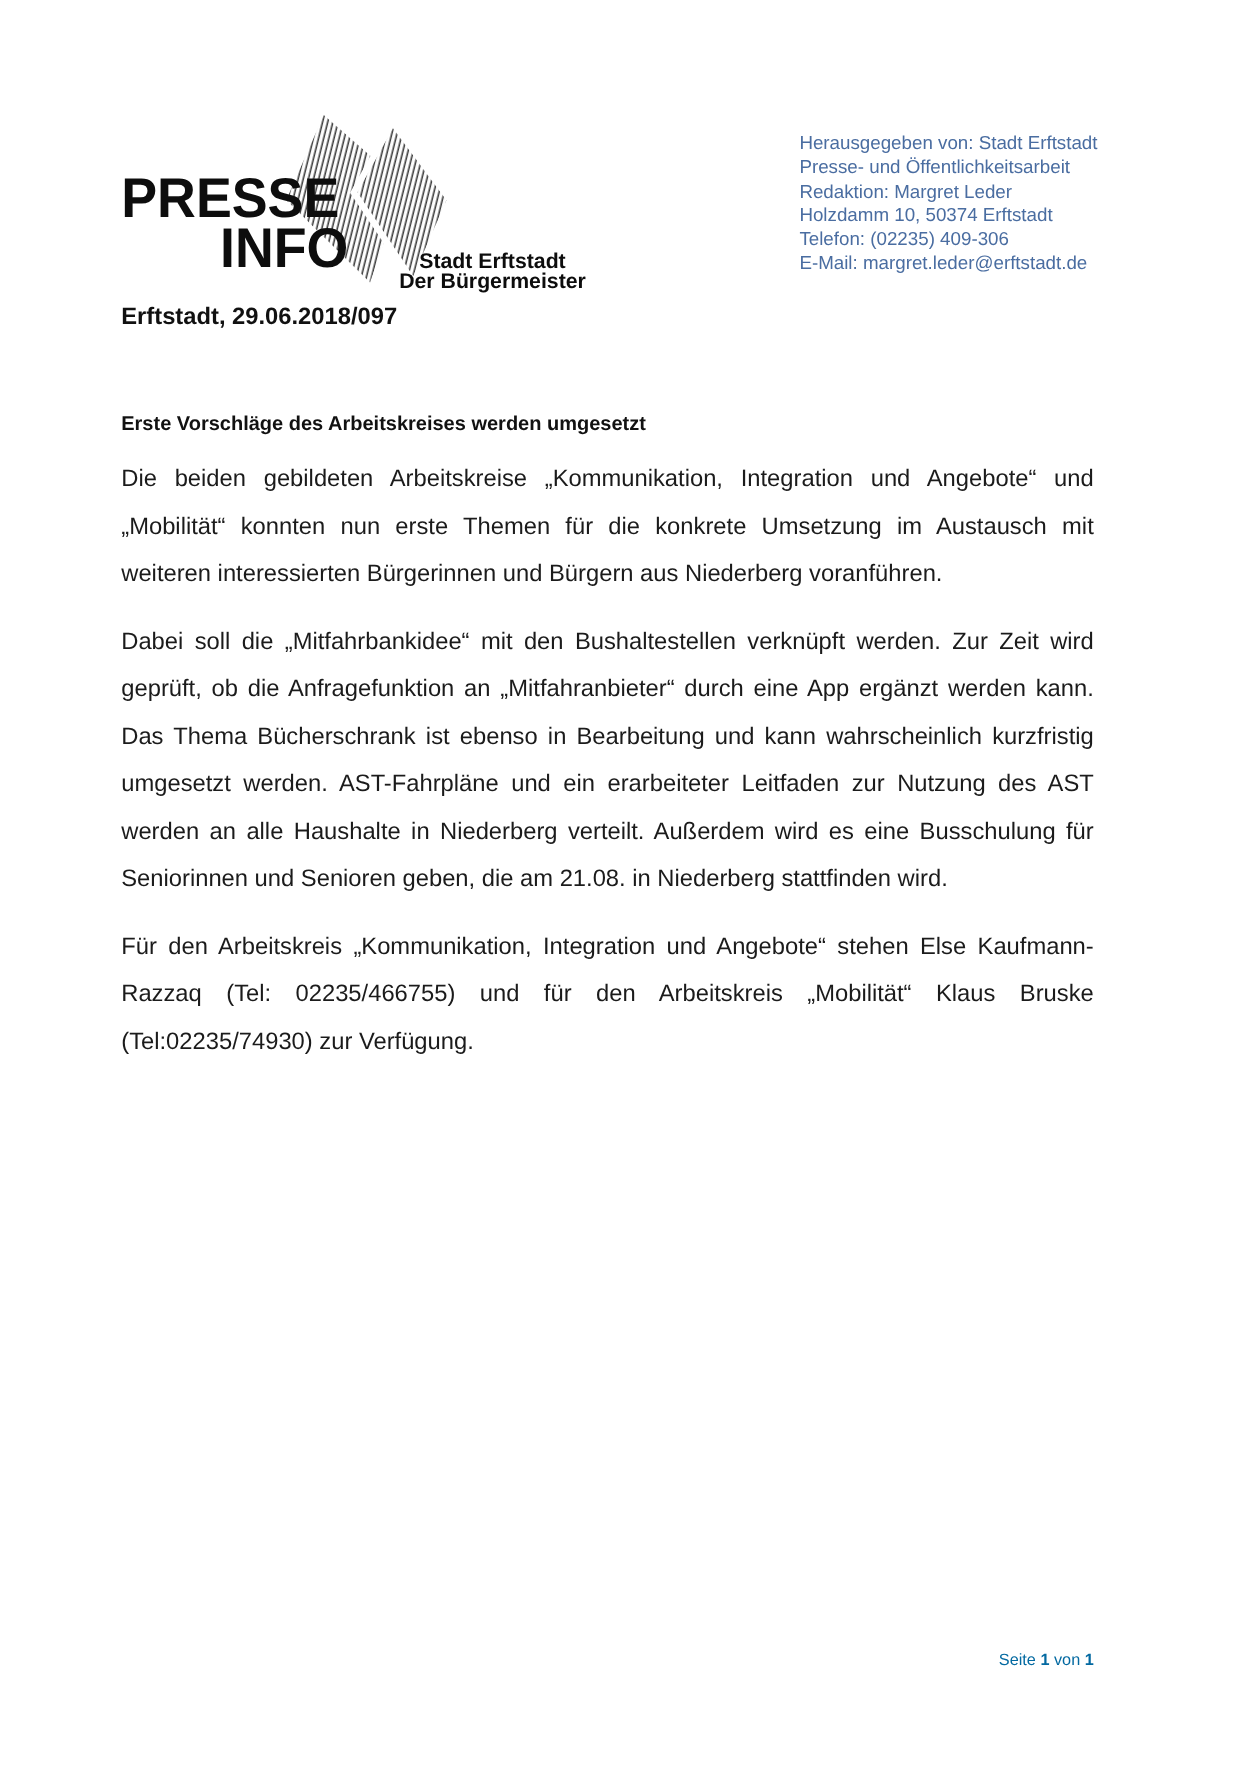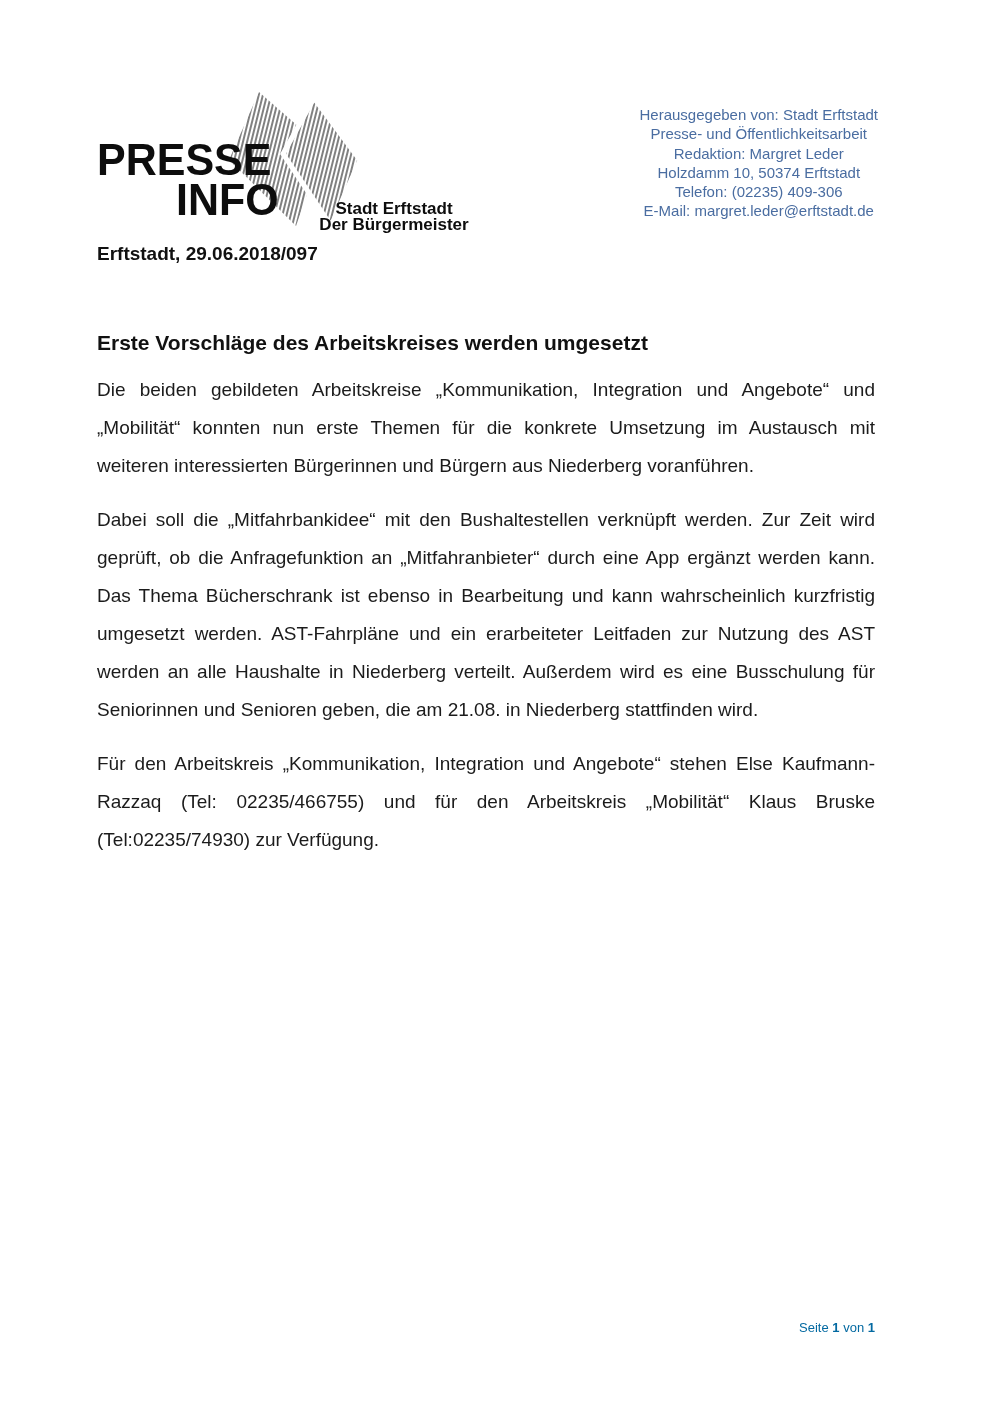--- a/index.html
+++ b/index.html
@@ -25,33 +25,33 @@
   }
   .logo-diamonds { position: absolute; left: 129px; top: 0; }
   .logo-org {
     position: absolute; left: 212px; top: 91px; width: 170px;
     font-size: 17px; font-weight: bold; line-height: 16px;
     text-align: center; color: #0d0d0d; white-space: nowrap; margin-top: 20px;
   }
   
   .masthead {
     position: absolute; right: 122px; top: 105px;
-    text-align: center; font-size: 15px; line-height: 19.3px;
+    text-align: left; font-size: 15px; line-height: 19.3px;
     color: #4a6da1;
   }
   .masthead div { white-space: nowrap; }
   
   .dateline {
     position: absolute; left: 97px; top: 243px;
     font-size: 19px; font-weight: bold; color: #111;
   }
   
   .content { position: absolute; left: 97px; top: 331px; width: 778px; }
   .doc-title { font-size: 26px; font-weight: bold; margin: 0 0 30px 0; color: #111; }
-  .doc-subtitle { font-size: 21px; font-weight: bold; margin: 0 0 16px 0; color: #111; }
+  .doc-subtitle { font-size: 16px; font-weight: bold; margin: 0 0 16px 0; color: #111; }
   .content p {
     font-size: 19px; line-height: 38px; margin: 0 0 16px 0;
     text-align: justify; color: #1b1b1b;
   }
   .email-link { color: #0000dd; text-decoration: underline; }
   
   .page-footer {
     position: absolute; right: 125px; top: 1320px;
     font-size: 13px; color: #0369a1;
   }

